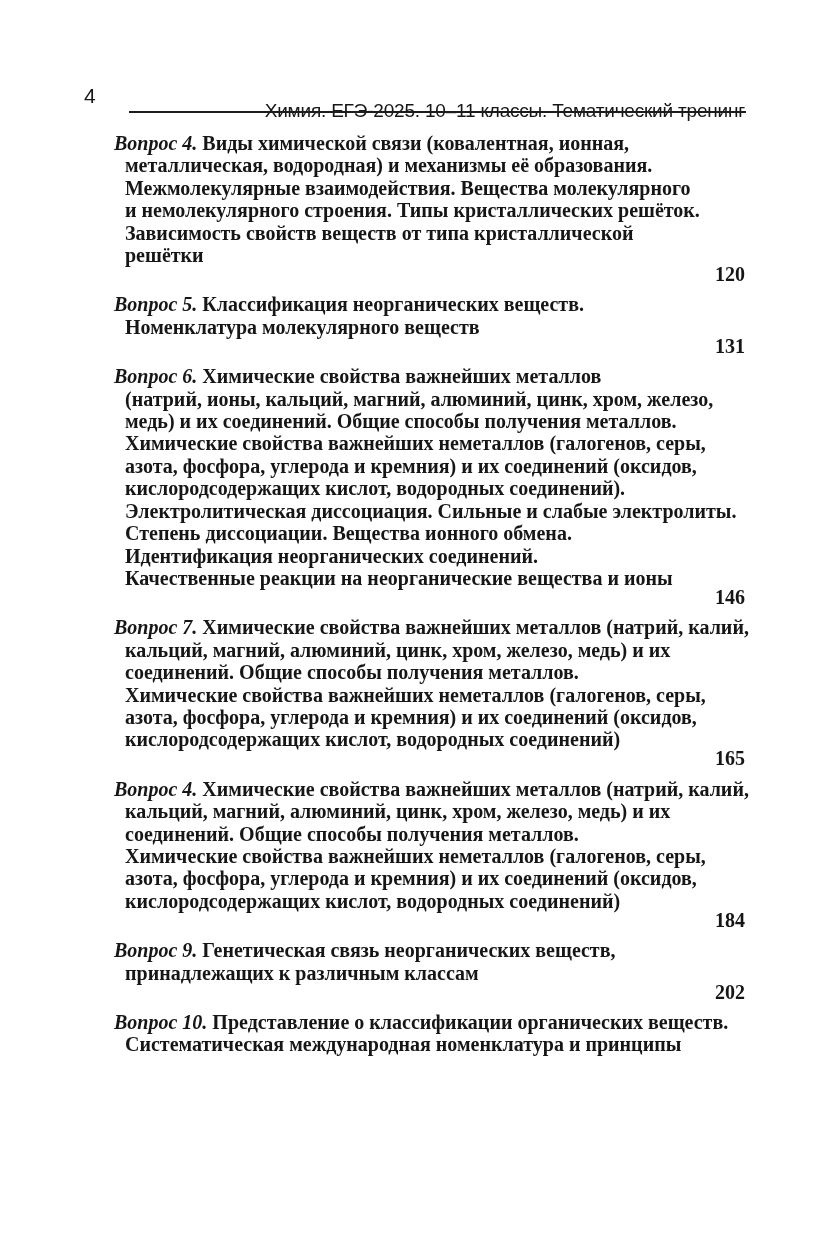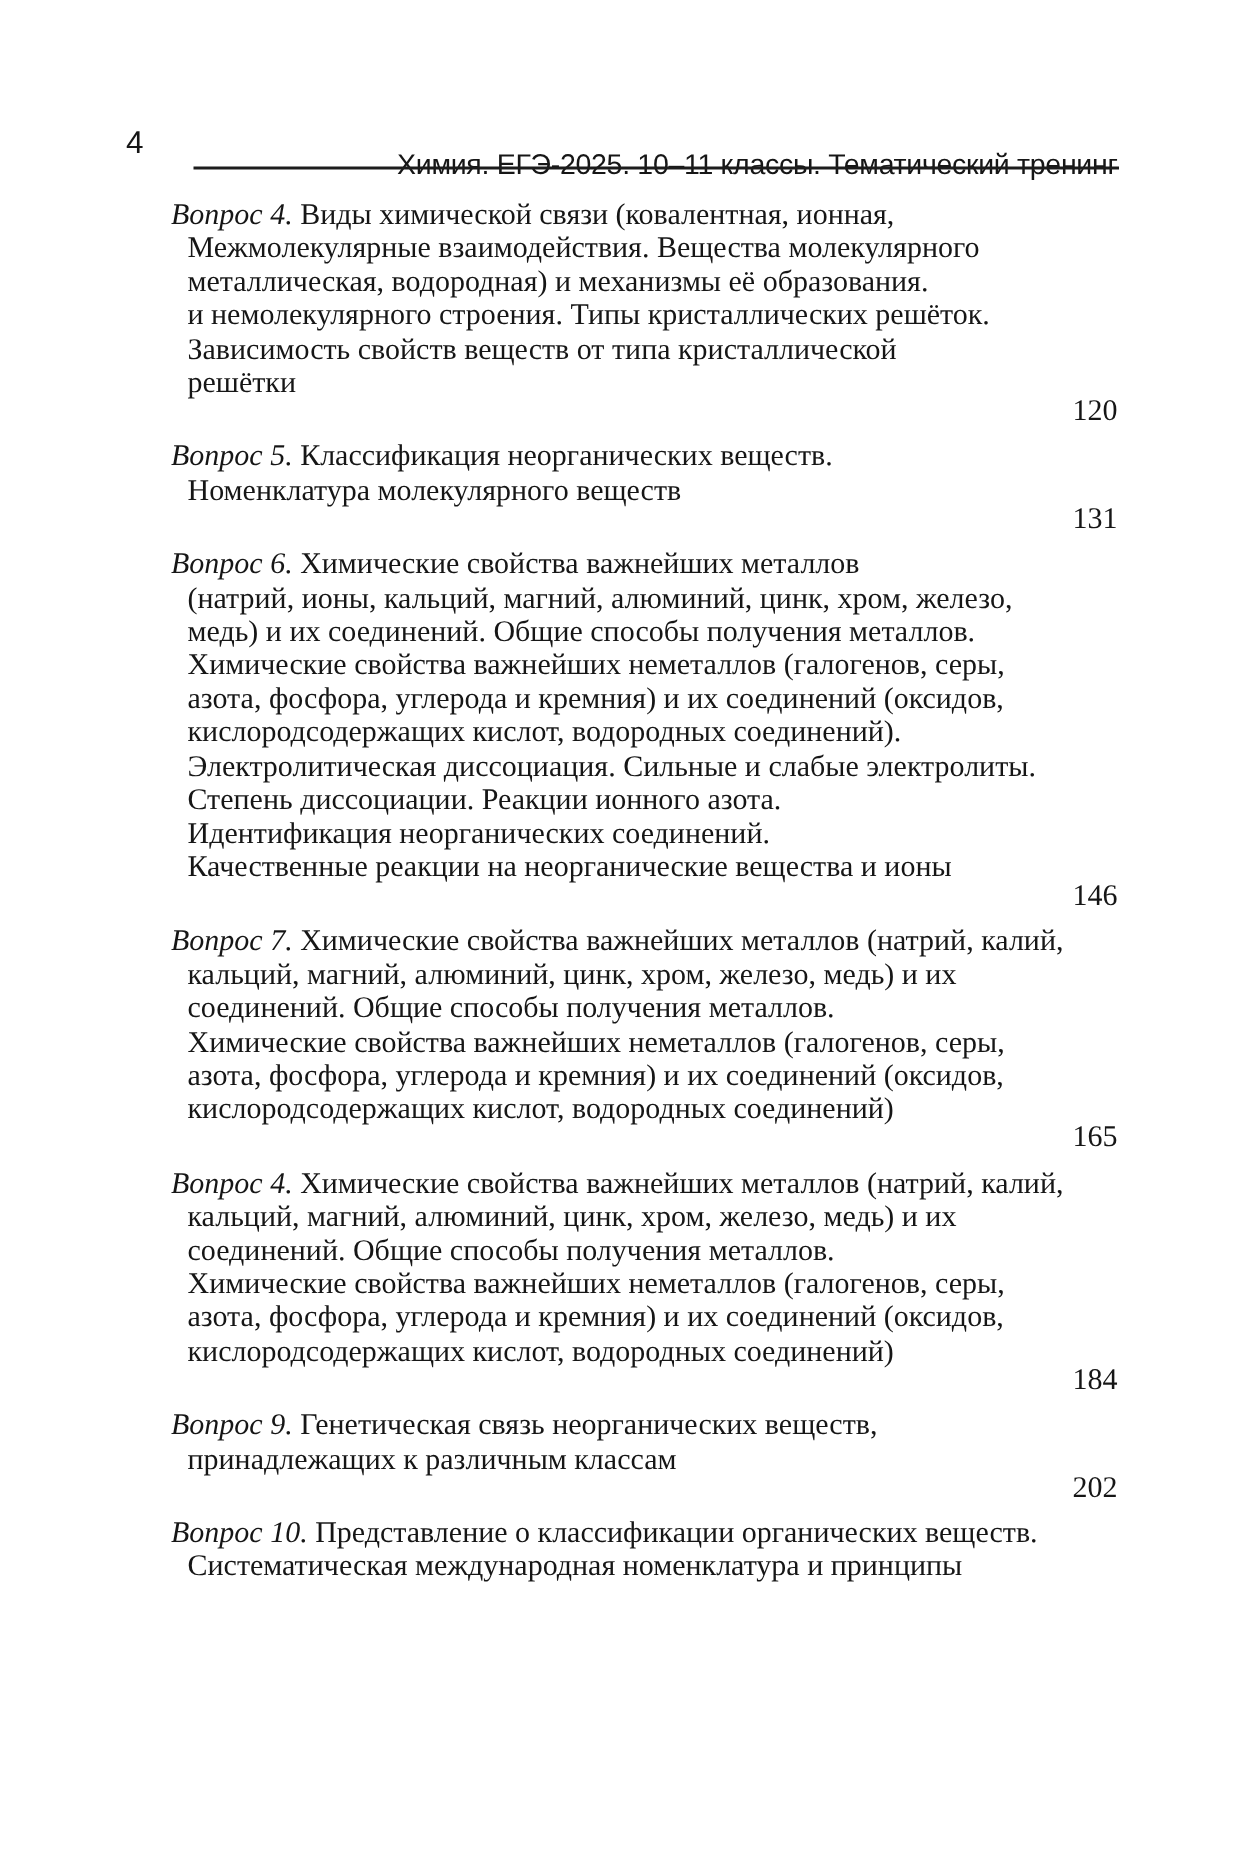--- a/index.html
+++ b/index.html
@@ -43,21 +43,21 @@
 
   
   .toc {
     position: absolute;
     left: 125px;
     right: 82px;
     top: 132px;
     font-size: 20px;
     line-height: 22.4px;
   }
-  .entry { margin-top: 8px; }
+  .entry { margin-top: 8px; font-weight: bold; }
   .entry:first-child { margin-top: 0; }
   .line { white-space: nowrap; }
   .line.first { margin-left: -11px; }
   .label { font-style: italic; }
   .line.last { display: flex; align-items: flex-start; }
   .line.last .text { flex: 0 0 auto; }
   .leader {
     flex: 1 1 auto;
     min-width: 12px;
     margin: 0 8px 0 7px;
@@ -74,22 +74,22 @@
 <div class="page">
 
   <div class="header-pagenum">4</div>
   <div class="header-title">Химия. ЕГЭ-2025. 10–11 классы. Тематический тренинг</div>
   <div class="header-rule"></div>
 
   <div class="toc">
 
     <div class="entry">
       <div class="line first"><span class="label">Вопрос 4.</span> <span>Виды химической связи (ковалентная, ионная,</span></div>
+      <div class="line">металлическая, водородная) и механизмы её образования.</div>
       <div class="line">Межмолекулярные взаимодействия. Вещества молекулярного</div>
-      <div class="line">металлическая, водородная) и механизмы её образования.</div>
       <div class="line">и немолекулярного строения. Типы кристаллических решёток.</div>
       <div class="line">Зависимость свойств веществ от типа кристаллической</div>
       <div class="line last">
           <span class="text">решётки</span>
           <span class="leader"></span>
           <span class="pagenum">120</span>
         </div>
     </div>
 
     <div class="entry">
@@ -102,21 +102,21 @@
     </div>
 
     <div class="entry">
       <div class="line first"><span class="label">Вопрос 6.</span> <span>Химические свойства важнейших металлов</span></div>
       <div class="line">(натрий, ионы, кальций, магний, алюминий, цинк, хром, железо,</div>
       <div class="line">медь) и их соединений. Общие способы получения металлов.</div>
       <div class="line">Химические свойства важнейших неметаллов (галогенов, серы,</div>
       <div class="line">азота, фосфора, углерода и кремния) и их соединений (оксидов,</div>
       <div class="line">кислородсодержащих кислот, водородных соединений).</div>
       <div class="line">Электролитическая диссоциация. Сильные и слабые электролиты.</div>
-      <div class="line">Степень диссоциации. Реакции ионного азота.</div>
+      <div class="line">Степень диссоциации. Вещества ионного обмена.</div>
       <div class="line">Идентификация неорганических соединений.</div>
       <div class="line last">
           <span class="text">Качественные реакции на неорганические вещества и ионы</span>
           <span class="leader"></span>
           <span class="pagenum">146</span>
         </div>
     </div>
 
     <div class="entry">
       <div class="line first"><span class="label">Вопрос 7.</span> <span>Химические свойства важнейших металлов (натрий, калий,</span></div>

